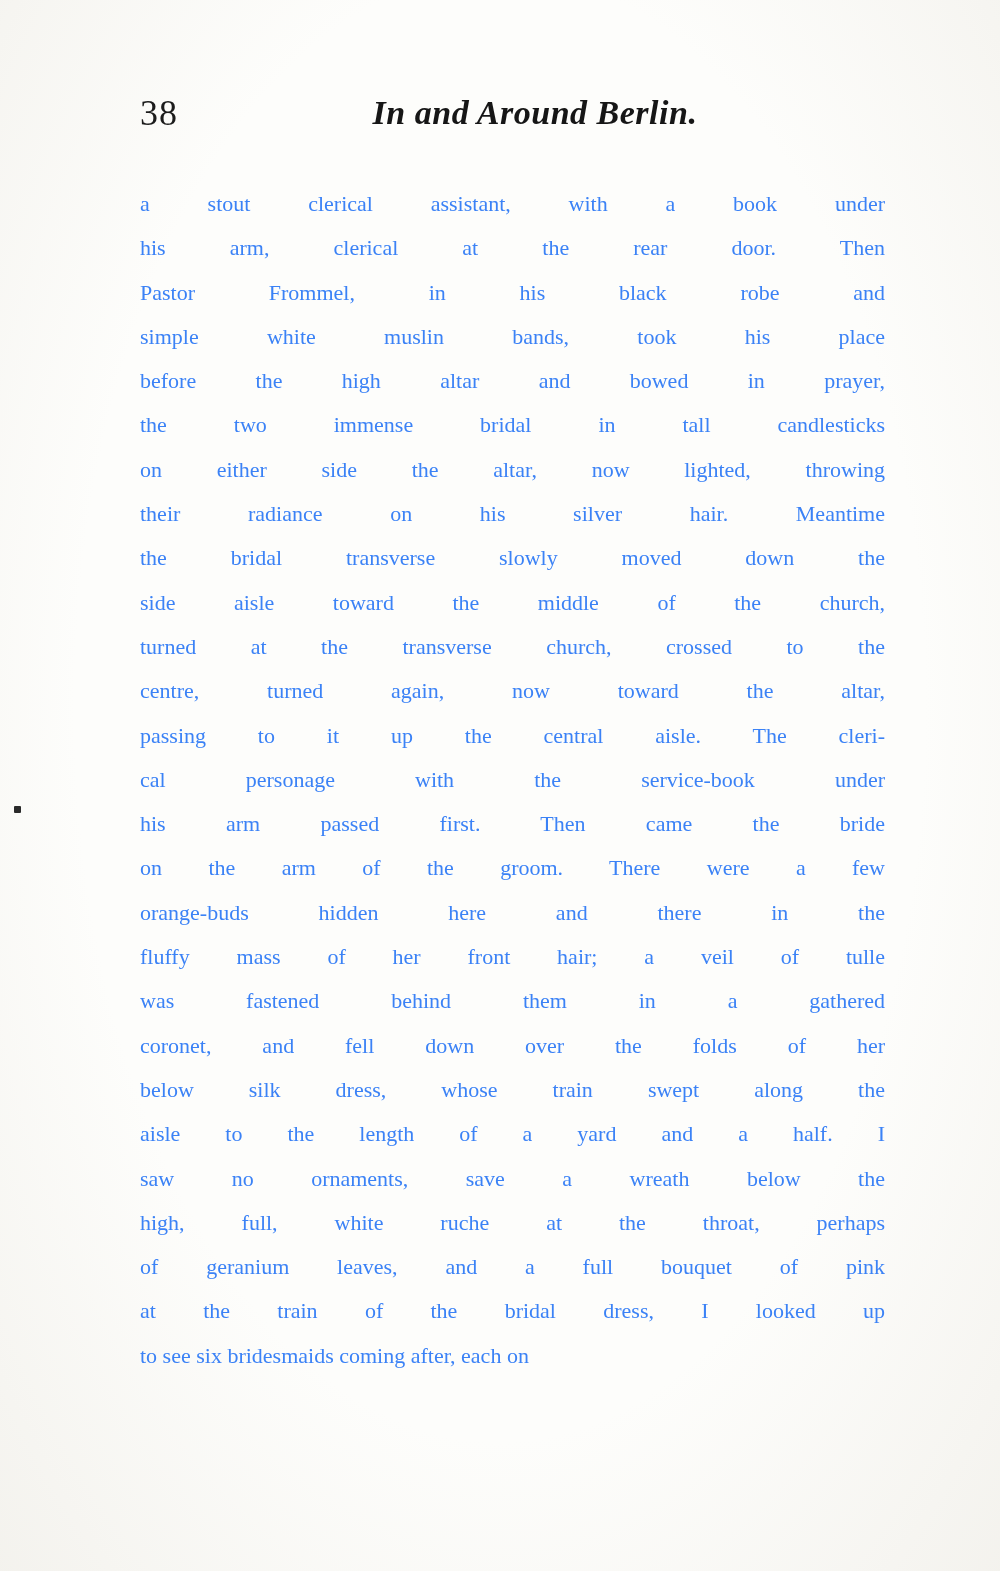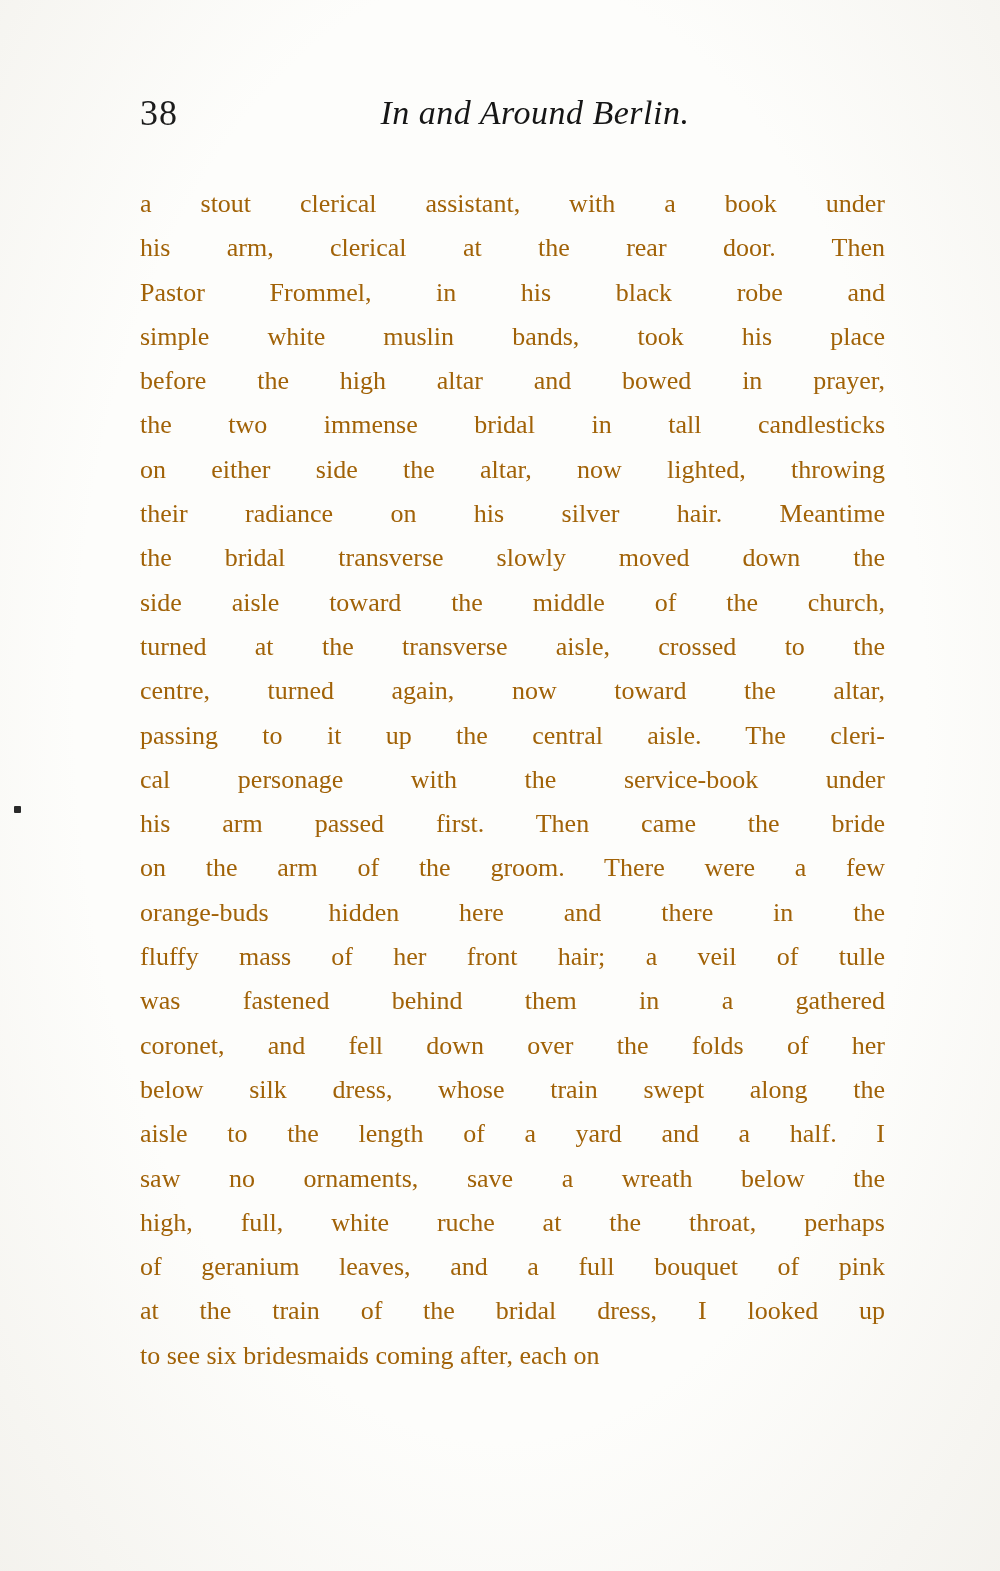--- a/index.html
+++ b/index.html
@@ -37,34 +37,34 @@
     letter-spacing: 1px;
     color: #1b1b1b;
   }
   .running-title {
     position: absolute;
     left: 0;
     right: 0;
     top: 2px;
     text-align: center;
     font-style: italic;
-    font-weight: normal;
+    font-weight: bold;
     font-size: 34px;
     letter-spacing: 0.5px;
     color: #161616;
     padding-left: 40px;
   }
   .body-text {
     position: absolute;
     top: 182px;
     left: 140px;
     width: 745px;
-    font-size: 26px;
+    font-size: 22px;
     line-height: 44.3px;
-    color: #a16207;
+    color: #3b82f6;
     text-align: justify;
   }
   .body-text p {
     margin: 0;
   }
   .line {
     display: block;
     text-align: justify;
     text-align-last: justify;
     white-space: nowrap;
@@ -109,21 +109,21 @@
       <span class="line">a stout clerical assistant, with a book under</span>
       <span class="line">his arm, clerical at the rear door.   Then</span>
       <span class="line">Pastor Frommel, in his black robe and</span>
       <span class="line">simple white muslin bands, took his place</span>
       <span class="line">before the high altar and bowed in prayer,</span>
       <span class="line">the two immense bridal in tall candlesticks</span>
       <span class="line">on either side the altar, now lighted, throwing</span>
       <span class="line">their radiance on his silver hair.   Meantime</span>
       <span class="line">the bridal transverse slowly moved down the</span>
       <span class="line">side aisle toward the middle of the church,</span>
-      <span class="line">turned at the transverse aisle, crossed to the</span>
+      <span class="line">turned at the transverse church, crossed to the</span>
       <span class="line">centre, turned again, now toward the altar,</span>
       <span class="line">passing to it up the central aisle.   The cleri-</span>
       <span class="line">cal personage with the service-book under</span>
       <span class="line">his arm passed first.   Then came the bride</span>
       <span class="line">on the arm of the groom.   There were a few</span>
       <span class="line">orange-buds hidden here and there in the</span>
       <span class="line">fluffy mass of her front hair; a veil of tulle</span>
       <span class="line">was fastened behind them in a gathered</span>
       <span class="line">coronet, and fell down over the folds of her</span>
       <span class="line">below silk dress, whose train swept along the</span>

